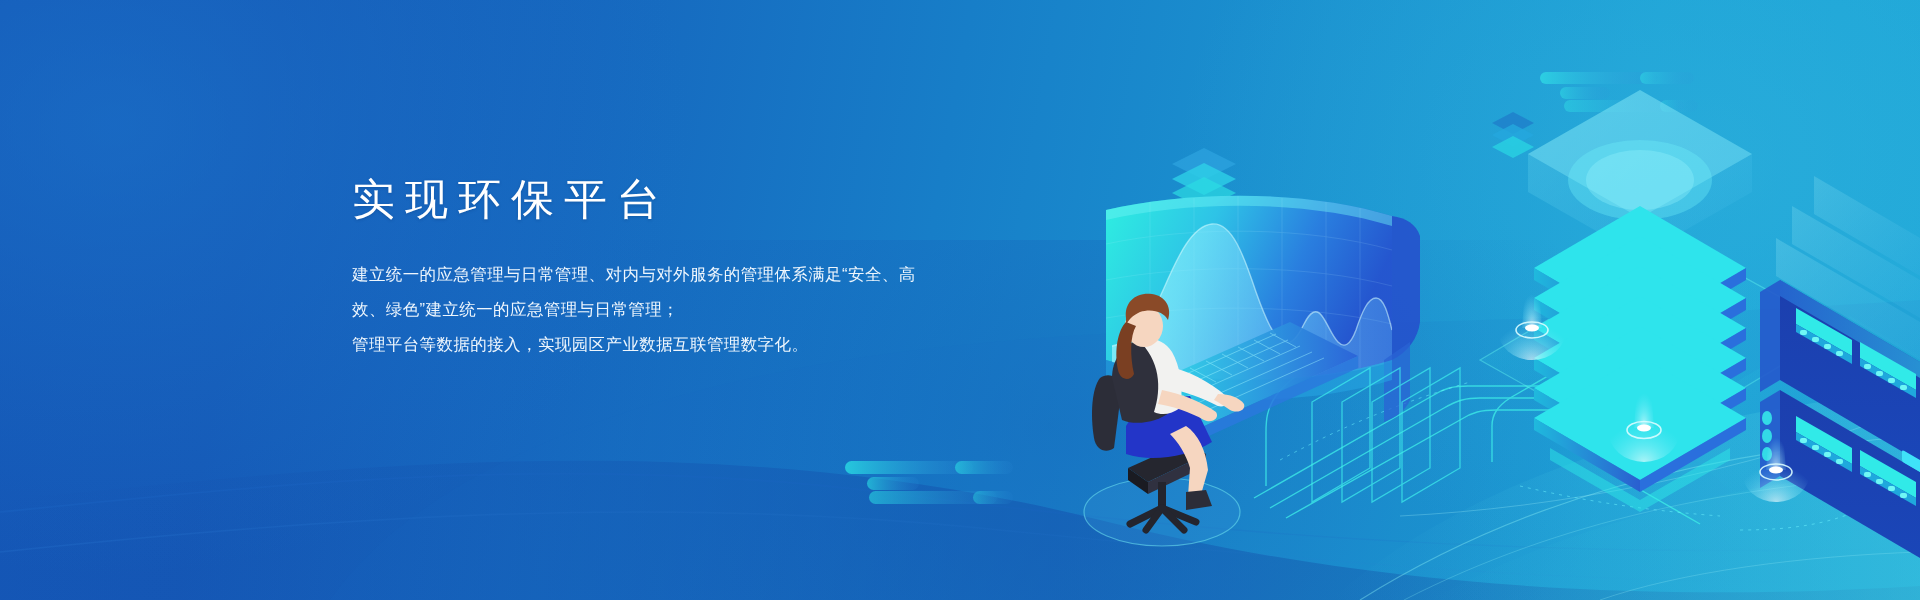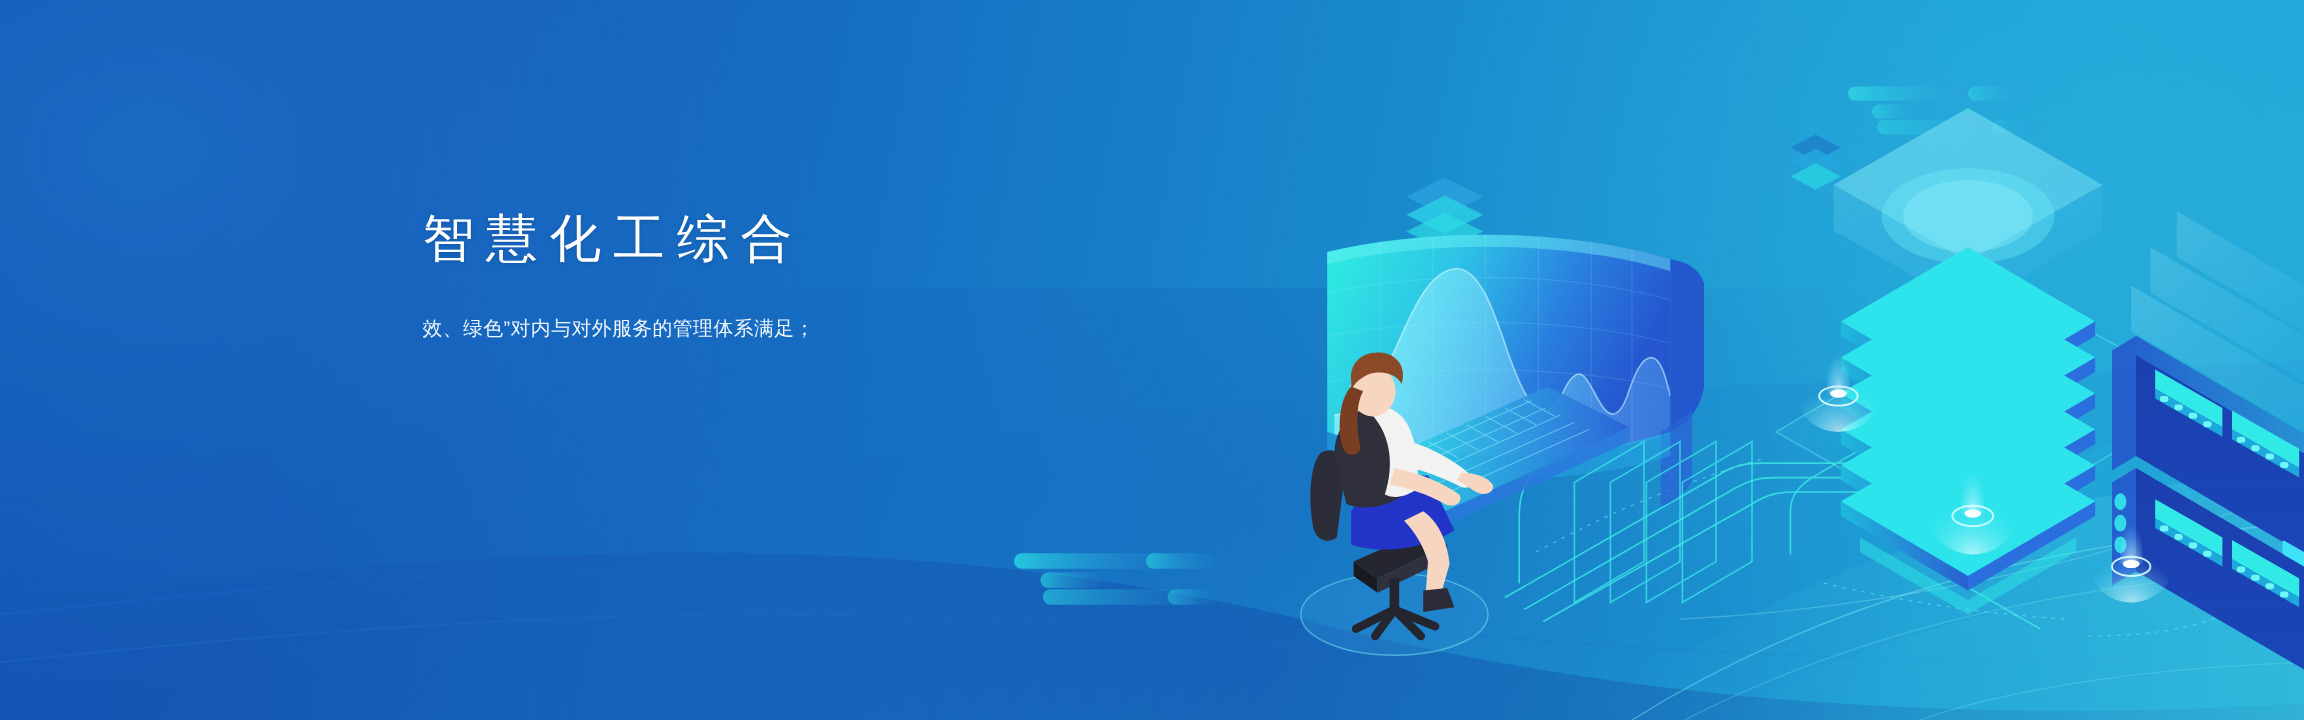--- a/index.html
+++ b/index.html
@@ -133,23 +133,25 @@
 
   <svg class="diamond-stack" style="left:1490px;top:110px;" width="46" height="62" viewBox="0 0 46 62">
     <g opacity=".8">
       <path d="M23 2 L44 13 L23 24 L2 13 Z" fill="#1f7fcb"></path>
       <path d="M23 14 L44 25 L23 36 L2 25 Z" fill="#24a8df" opacity=".85"></path>
       <path d="M23 26 L44 37 L23 48 L2 37 Z" fill="#2adfe6" opacity=".8"></path>
     </g>
   </svg>
 
   <div class="copy">
-    <h1 class="title">智慧化工综合</h1>
+    <h1 class="title">实现环保平台</h1>
     <p class="desc">
-      <span class="desc-line">效、绿色”对内与对外服务的管理体系满足；</span>
+      <span class="desc-line">建立统一的应急管理与日常管理、对内与对外服务的管理体系满足“安全、高</span>
+      <span class="desc-line">效、绿色”建立统一的应急管理与日常管理；</span>
+      <span class="desc-line">管理平台等数据的接入，实现园区产业数据互联管理数字化。</span>
     </p>
   </div>
 
   <div class="illus">
   <svg width="880" height="540" viewBox="0 0 880 540">
     <defs>
       <linearGradient id="scr" x1="0" y1="0" x2="1" y2="0.3">
         <stop offset="0%" stop-color="#2ff4e2"></stop>
         <stop offset="38%" stop-color="#2fc6e8"></stop>
         <stop offset="72%" stop-color="#2a7ee0"></stop>

